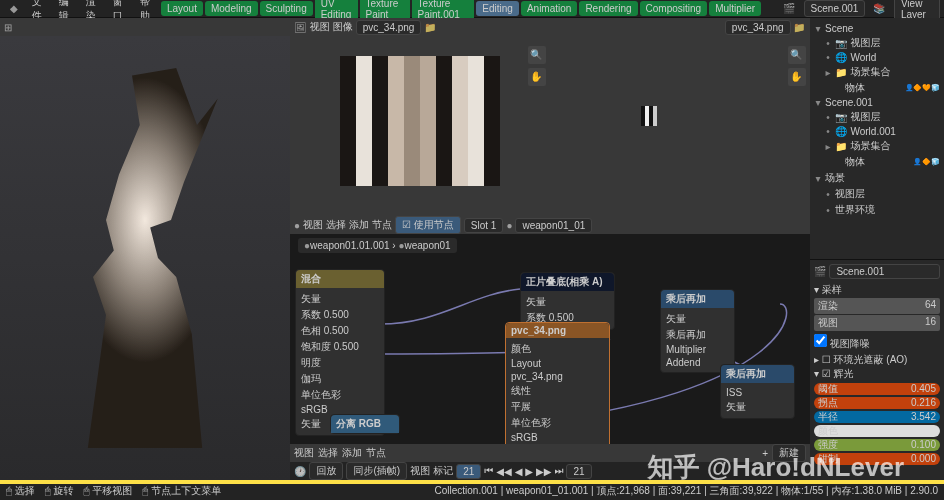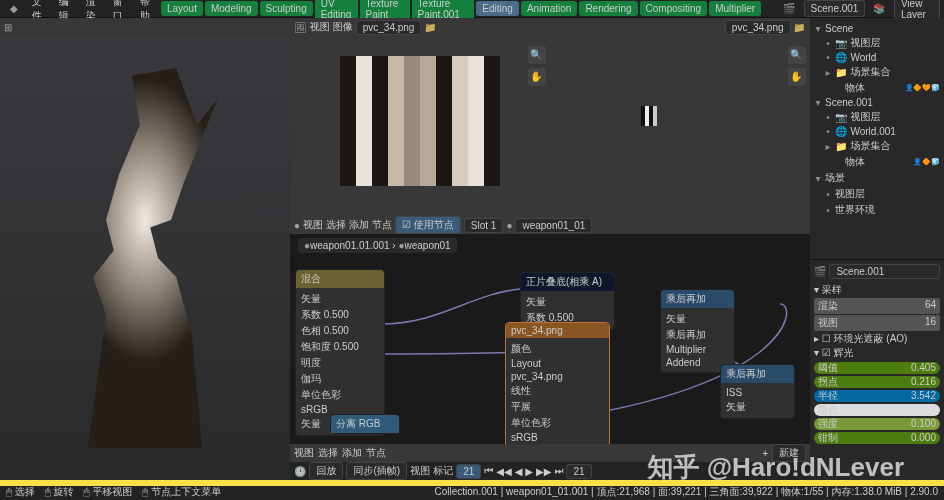--- a/index.html
+++ b/index.html
@@ -22,34 +22,34 @@
 .stripes div{flex:1}
 .small{position:absolute;top:70px;left:90px;width:16px;height:20px;display:flex}
 .small div{flex:1}
 .tool{position:absolute;right:4px;top:10px;display:flex;flex-direction:column;gap:4px}
 .tool span{width:18px;height:18px;background:#444;border-radius:2px;text-align:center;line-height:18px}
 .nodehdr{height:18px;background:#383838;gap:3px;padding:0 4px}
 .sel{background:#2a2a2a;padding:1px 6px;border-radius:3px;border:1px solid #444}
 .nodes{flex:1;background:#1a1a1a;position:relative;overflow:hidden}
 .crumb{position:absolute;top:4px;left:8px;background:#2a2a2a;padding:2px 6px;border-radius:3px}
 .node{position:absolute;background:#303030;border-radius:4px;border:1px solid #222;font-size:9px}
-.nhdr{padding:2px 5px;border-radius:4px 4px 0 0;font-weight:normal}
+.nhdr{padding:2px 5px;border-radius:4px 4px 0 0;font-weight:bold}
 .nbody{padding:3px 5px}
 .nrow{padding:1px 0;font-size:10px}
 svg.wires{position:absolute;top:0;left:0;width:100%;height:100%;pointer-events:none}
 .nodeftr{height:18px;background:#383838;gap:4px;padding:0 4px}
 .timeline{height:18px;background:#232323;gap:3px;padding:0 4px}
 .right{width:134px;background:#282828;display:flex;flex-direction:column}
 .outliner{flex:1;border-bottom:1px solid #111;padding:4px;overflow:hidden}
 .orow{padding:1px 0 1px 0;gap:3px}
 .oicon{width:8px;display:inline-block;text-align:center;color:#888}
 .props{height:220px;padding:4px}
 .field{background:#555;border-radius:2px;padding:1px 4px;margin:1px 0;font-size:8px;display:flex;justify-content:space-between}
-.slider{background:#4d7c0f;border-radius:8px;height:12px;margin:2px 0;position:relative;font-size:8px;padding:0 4px;line-height:12px}
-.status{height:18px;background:#232323;border-top:6px solid #fde047;padding:0 6px;justify-content:space-between;font-size:9px}
+.slider{background:#c2410c;border-radius:8px;height:12px;margin:2px 0;position:relative;font-size:8px;padding:0 4px;line-height:12px}
+.status{height:18px;background:#232323;border-top:4px solid #fde047;padding:0 6px;justify-content:space-between;font-size:9px}
 .watermark{position:absolute;bottom:15px;right:40px;font-size:26px;color:rgba(255,255,255,.7);font-weight:bold}
 .icn{opacity:.7}
 </style>
 </head>
 <body>
 
 <div class="row topbar">
 <span class="icn">◆</span>
 <span>文件</span>
 <span>编辑</span>
@@ -304,20 +304,21 @@
         </div>
 <div style="margin-top:4px">▾ <span>采样</span></div>
 <div class="field">
           <span>渲染</span>
           <span>64</span>
         </div>
 <div class="field">
           <span>视图</span>
           <span>16</span>
         </div>
+<div style="padding:2px 0"><input type="checkbox" checked="" style=""> <span>视图降噪</span></div>
 <div>▸ ☐ <span>环境光遮蔽 (AO)</span></div>
 <div>▾ ☑ <span>辉光</span></div>
 <div class="slider"><span>阈值</span> <span style="float:right">0.405</span></div>
 <div class="slider"><span>拐点</span> <span style="float:right">0.216</span></div>
 <div class="slider" style="background:#0369a1"><span>半径</span> <span style="float:right">3.542</span></div>
 <div class="slider" style="background:#ddd;color:#222"><span>颜色</span></div>
 <div class="slider" style="background:#7a9a3a"><span>强度</span> <span style="float:right">0.100</span></div>
 <div class="slider"><span>钳制</span> <span style="float:right">0.000</span></div>
 </div>
 </div>

